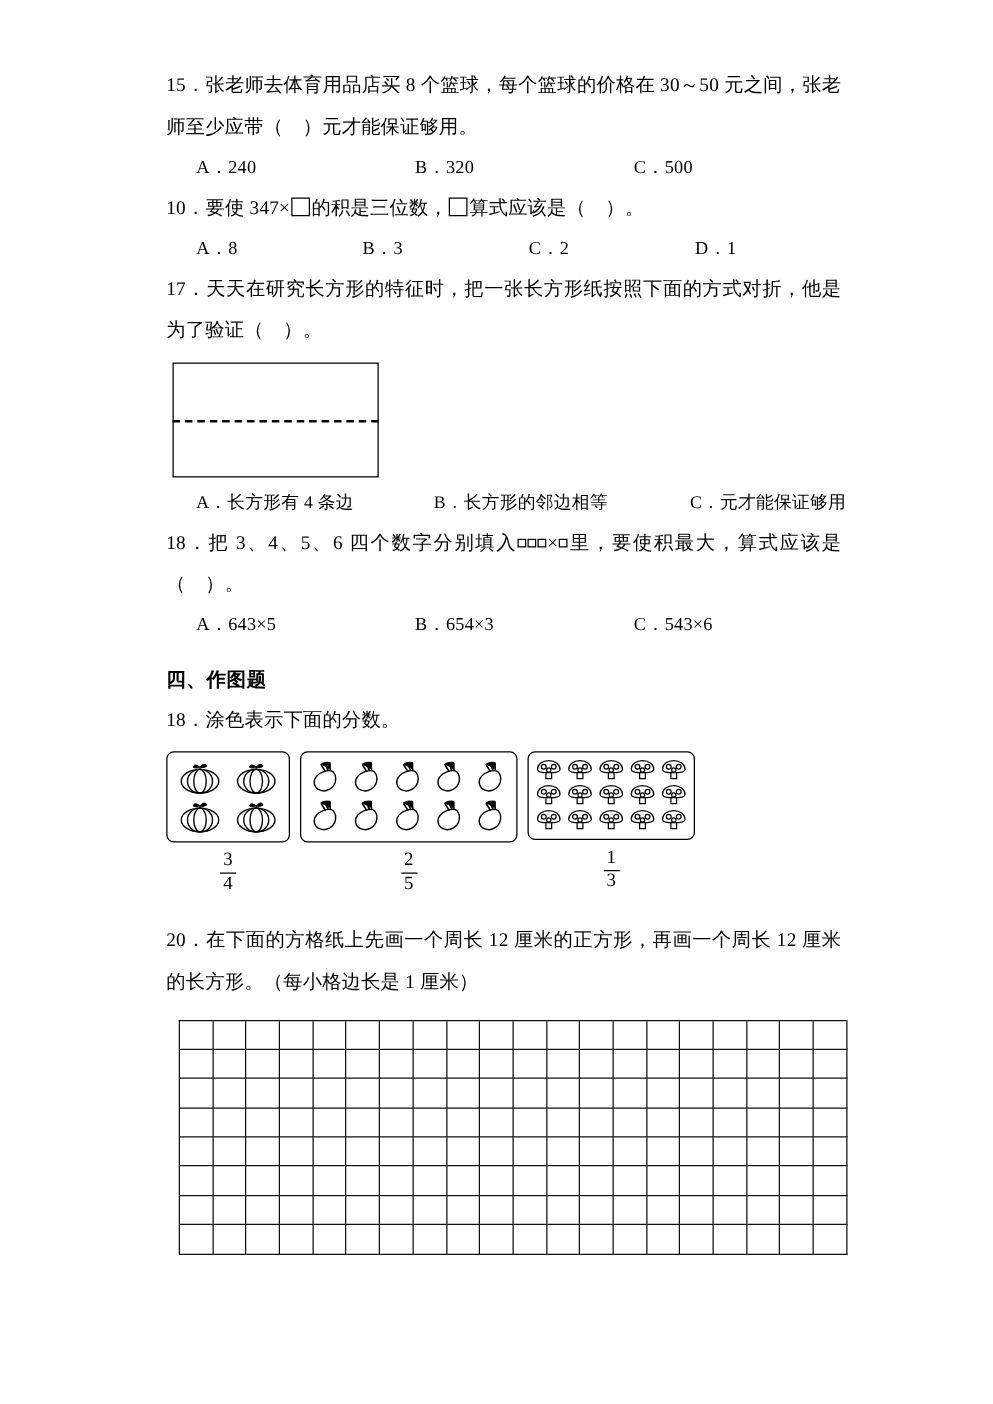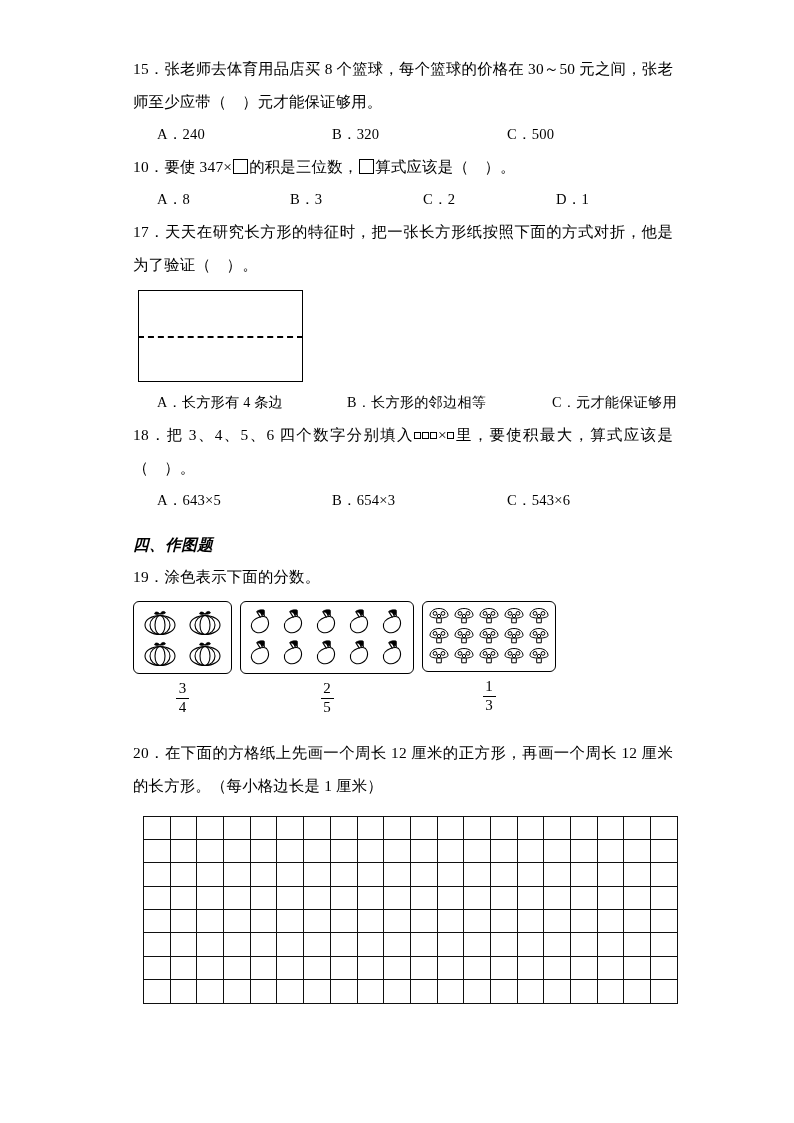--- a/index.html
+++ b/index.html
@@ -97,21 +97,20 @@
     border-top: 2px dashed #000;
   }
 
   
   .sec-head {
     font-weight: bold;
     font-size: 15.6px;
     line-height: 30px;
     margin-top: 14px;
     letter-spacing: 0.5px;
-    font-style: italic;
   }
 
   
   .veg-row {
     display: flex;
     align-items: flex-start;
     margin-top: 8px;
     gap: 8px;
   }
   .veg-group { display: flex; flex-direction: column; align-items: center; }
@@ -194,21 +193,21 @@
     <div class="q">
       <p class="q-body"><span>18．把 3、4、5、6 四个数字分别填入</span><span class="minibox"></span><span class="minibox"></span><span class="minibox"></span><span class="num">×</span><span class="minibox"></span><span>里，要使积最大，算式应该是（　）。</span></p>
       <div class="opts opts-3b">
         <span class="opt opt-indent">A．643×5</span><span class="opt">B．654×3</span><span class="opt">C．543×6</span>
       </div>
     </div>
 
     <div class="sec-head">四、作图题</div>
 
     <div class="q">
-      <p class="q-body">19．涂色表示下面的分数。</p>
+      <p class="q-body">18．涂色表示下面的分数。</p>
       <div class="veg-row">
 
         <div class="veg-group">
           <div class="veg-box pumpkins">
             <div class="cell">
               <svg width="38" height="30" viewBox="0 0 38 30">
                 <g fill="none" stroke="#000" stroke-width="1.1">
                   <ellipse cx="19" cy="18" rx="15" ry="9.5"></ellipse>
                   <ellipse cx="19" cy="18" rx="10" ry="9.5"></ellipse>
                   <ellipse cx="19" cy="18" rx="5" ry="9.5"></ellipse>

